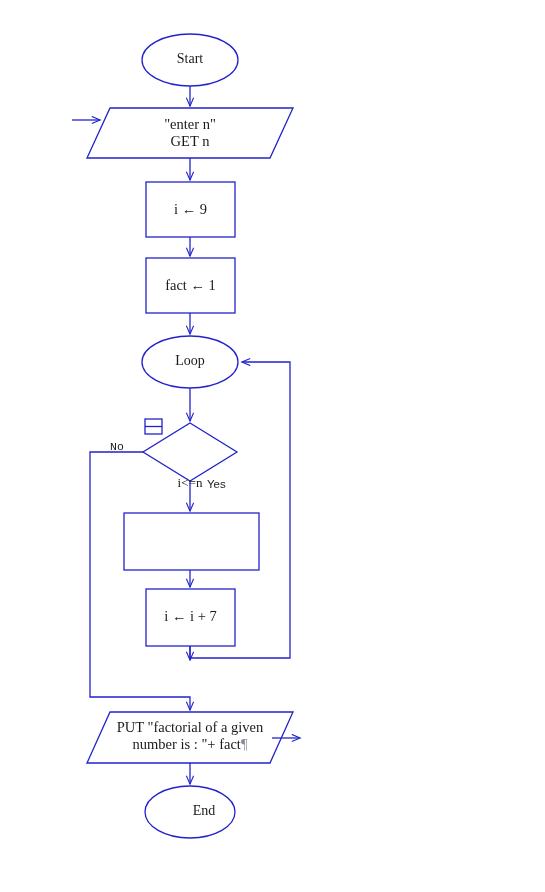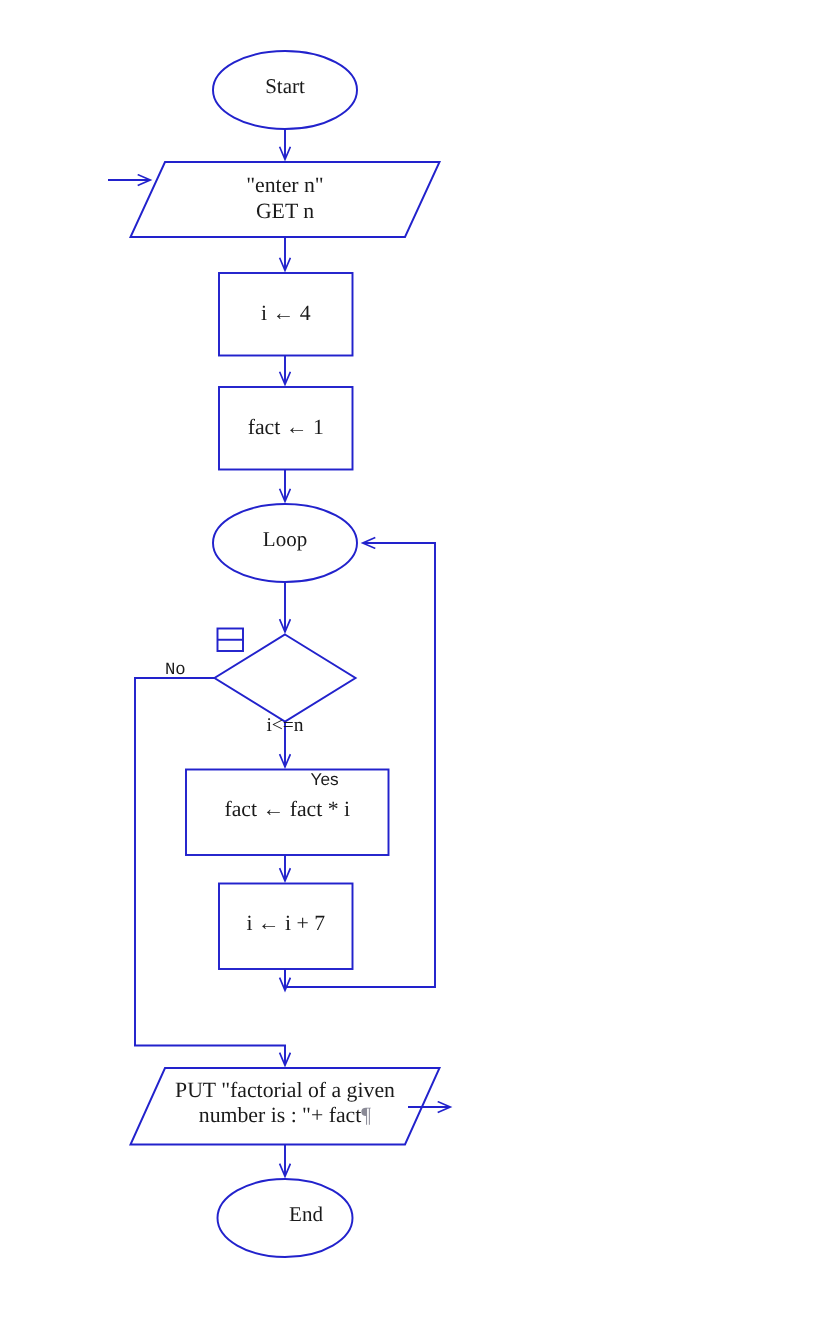--- a/index.html
+++ b/index.html
@@ -112,33 +112,32 @@
       <path d="M272,738 L300,738" marker-end="url(#arrowOpen)"></path>
 
       <line x1="190" y1="763" x2="190" y2="784" marker-end="url(#arrowOpen)"></line>
     </g>
   </svg>
 
   <div class="node-label terminator-label" style="left:142px; top:51px; width:96px;">Start</div>
 
   <div class="node-label io-label" style="left:110px; top:116px; width:160px;"><span>"enter n"</span><br><span>GET n</span></div>
 
-  <div class="node-label process-label" style="left:146px; top:201px; width:89px;">i ← 4</div>
+  <div class="node-label process-label" style="left:146px; top:201px; width:89px;">i ← 9</div>
 
   <div class="node-label process-label" style="left:146px; top:277px; width:89px;">fact ← 1</div>
 
   <div class="node-label terminator-label" style="left:142px; top:353px; width:96px;">Loop</div>
 
   <div class="node-label decision-label" style="left:155px; top:444px; width:70px;margin-top:31px;">i&lt;=n</div>
 
   <div class="branch-label" style="left:110px; top:440px;font-family:Liberation Mono, monospace;">No</div>
 
-  <div class="branch-label" style="left:207px; top:478px;margin-top:36px;">Yes</div>
+  <div class="branch-label" style="left:207px; top:478px;">Yes</div>
 
-  <div class="node-label process-label" style="left:124px; top:532px; width:135px;">fact ← fact * i</div>
 
   <div class="node-label process-label" style="left:146px; top:608px; width:89px;">i ← i + 7</div>
 
   <div class="node-label io-label" style="left:108px; top:719px; width:164px;"><span>PUT "factorial of a given</span><br><span>number is : "+ fact</span><span class="pilcrow">¶</span></div>
 
   <div class="node-label terminator-label" style="left:159px; top:803px; width:90px;">End</div>
 
 </div>
 
 </body></html>

